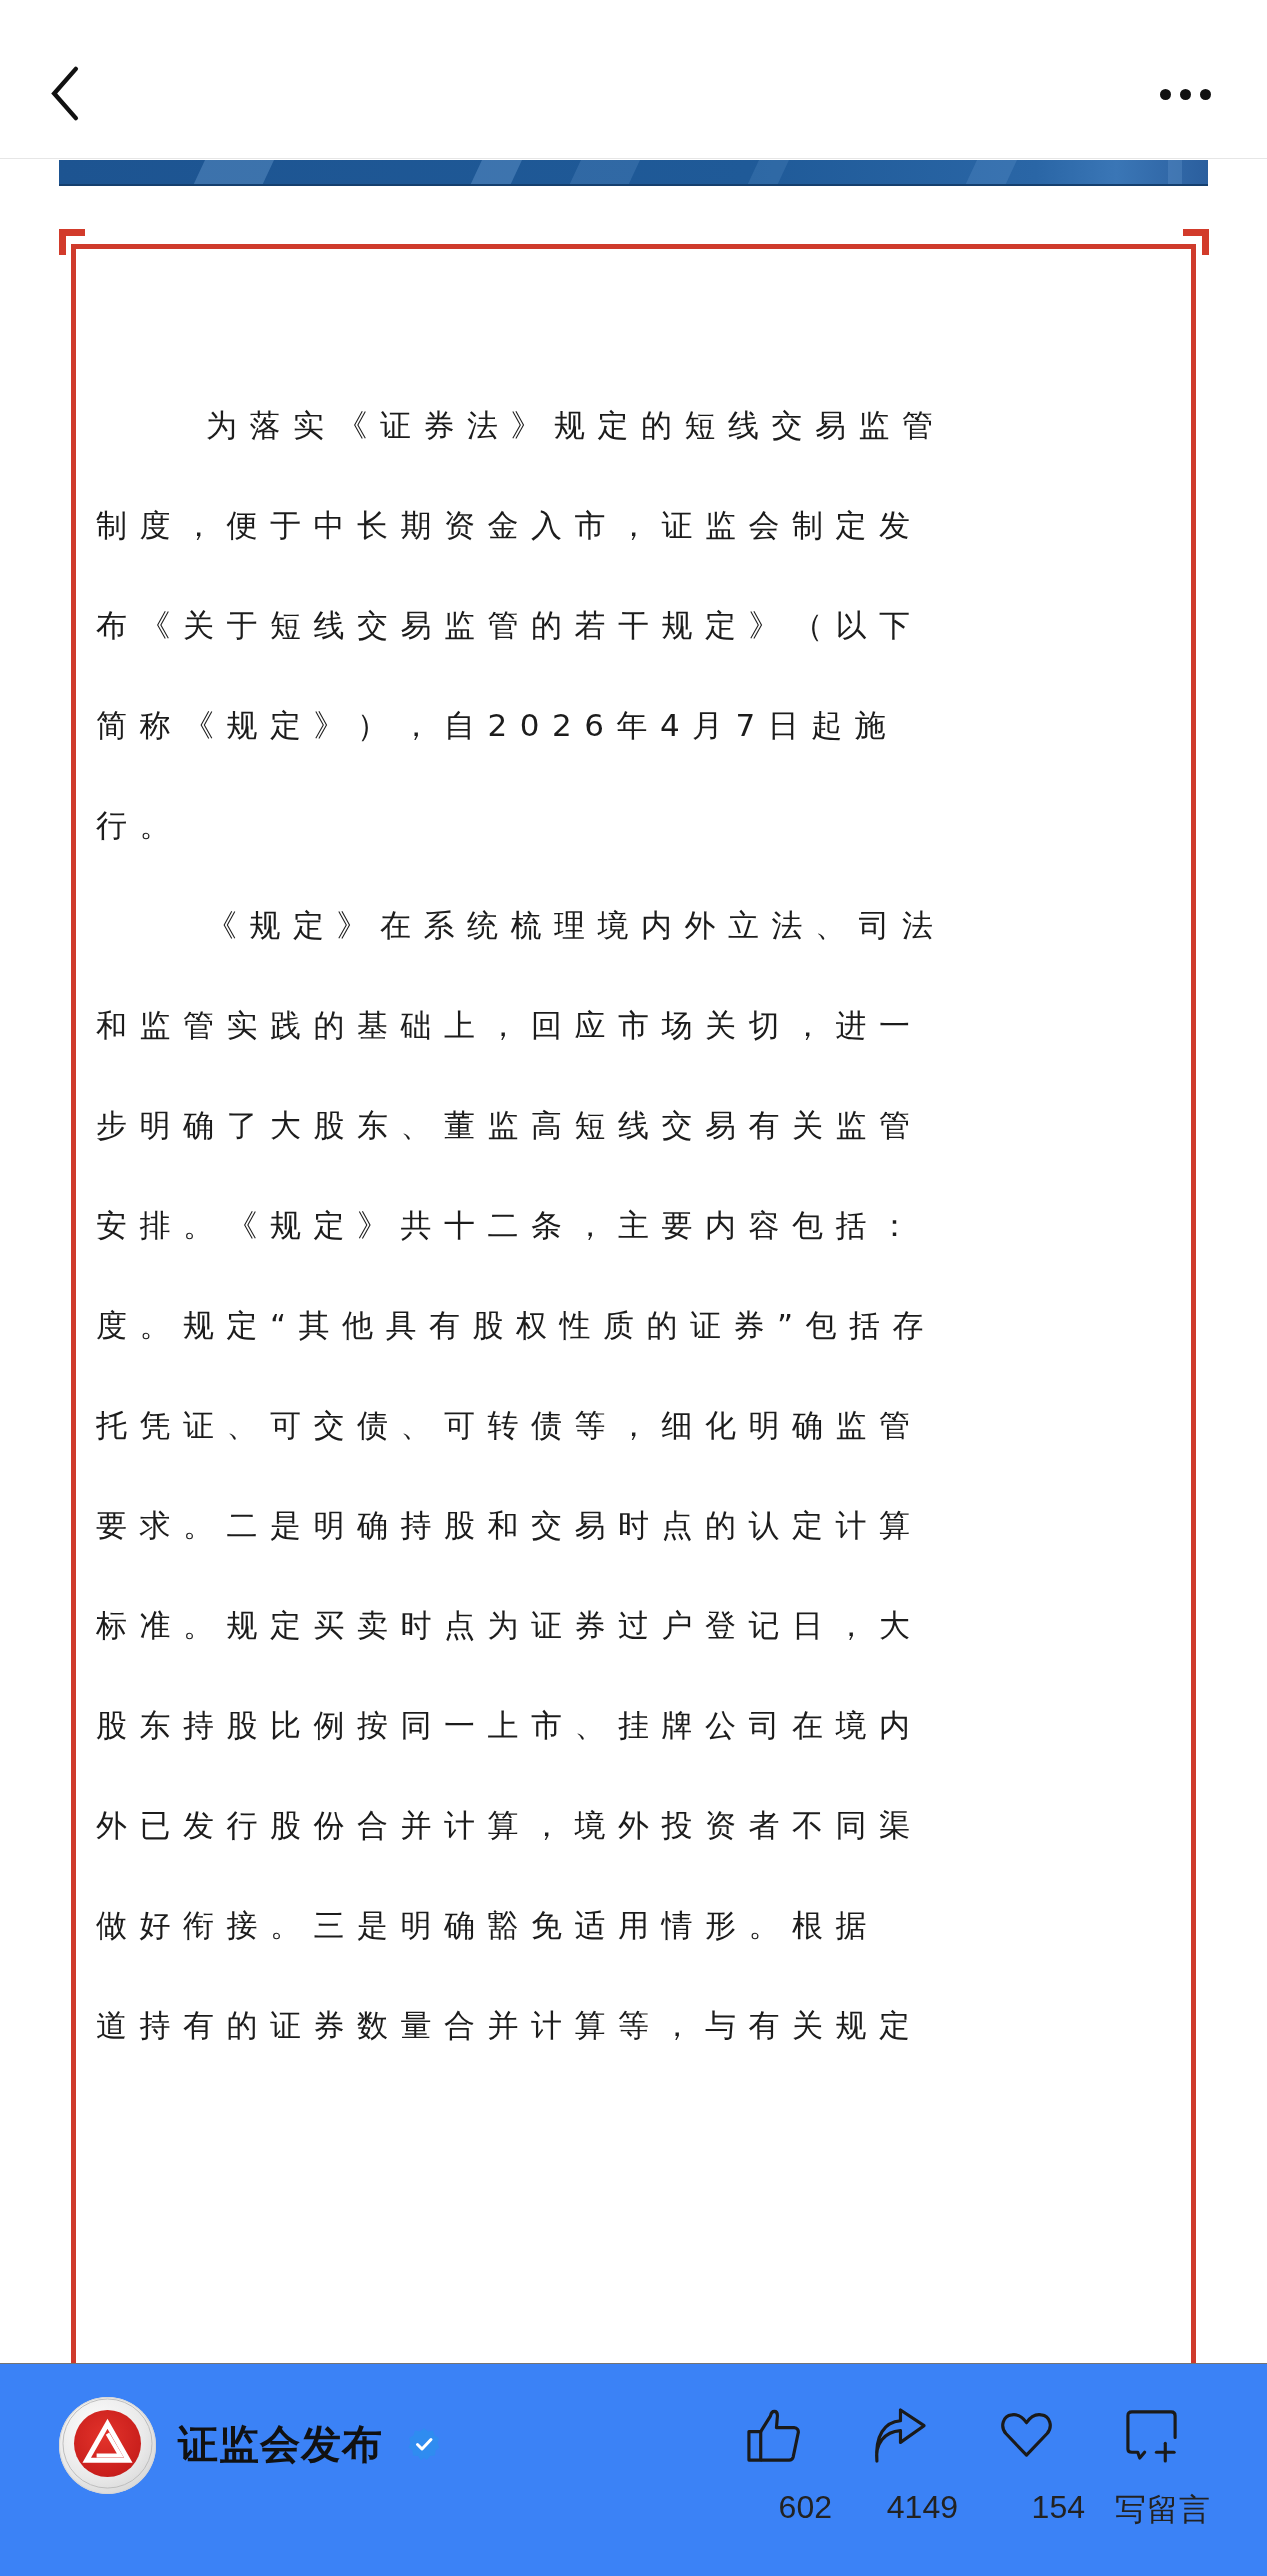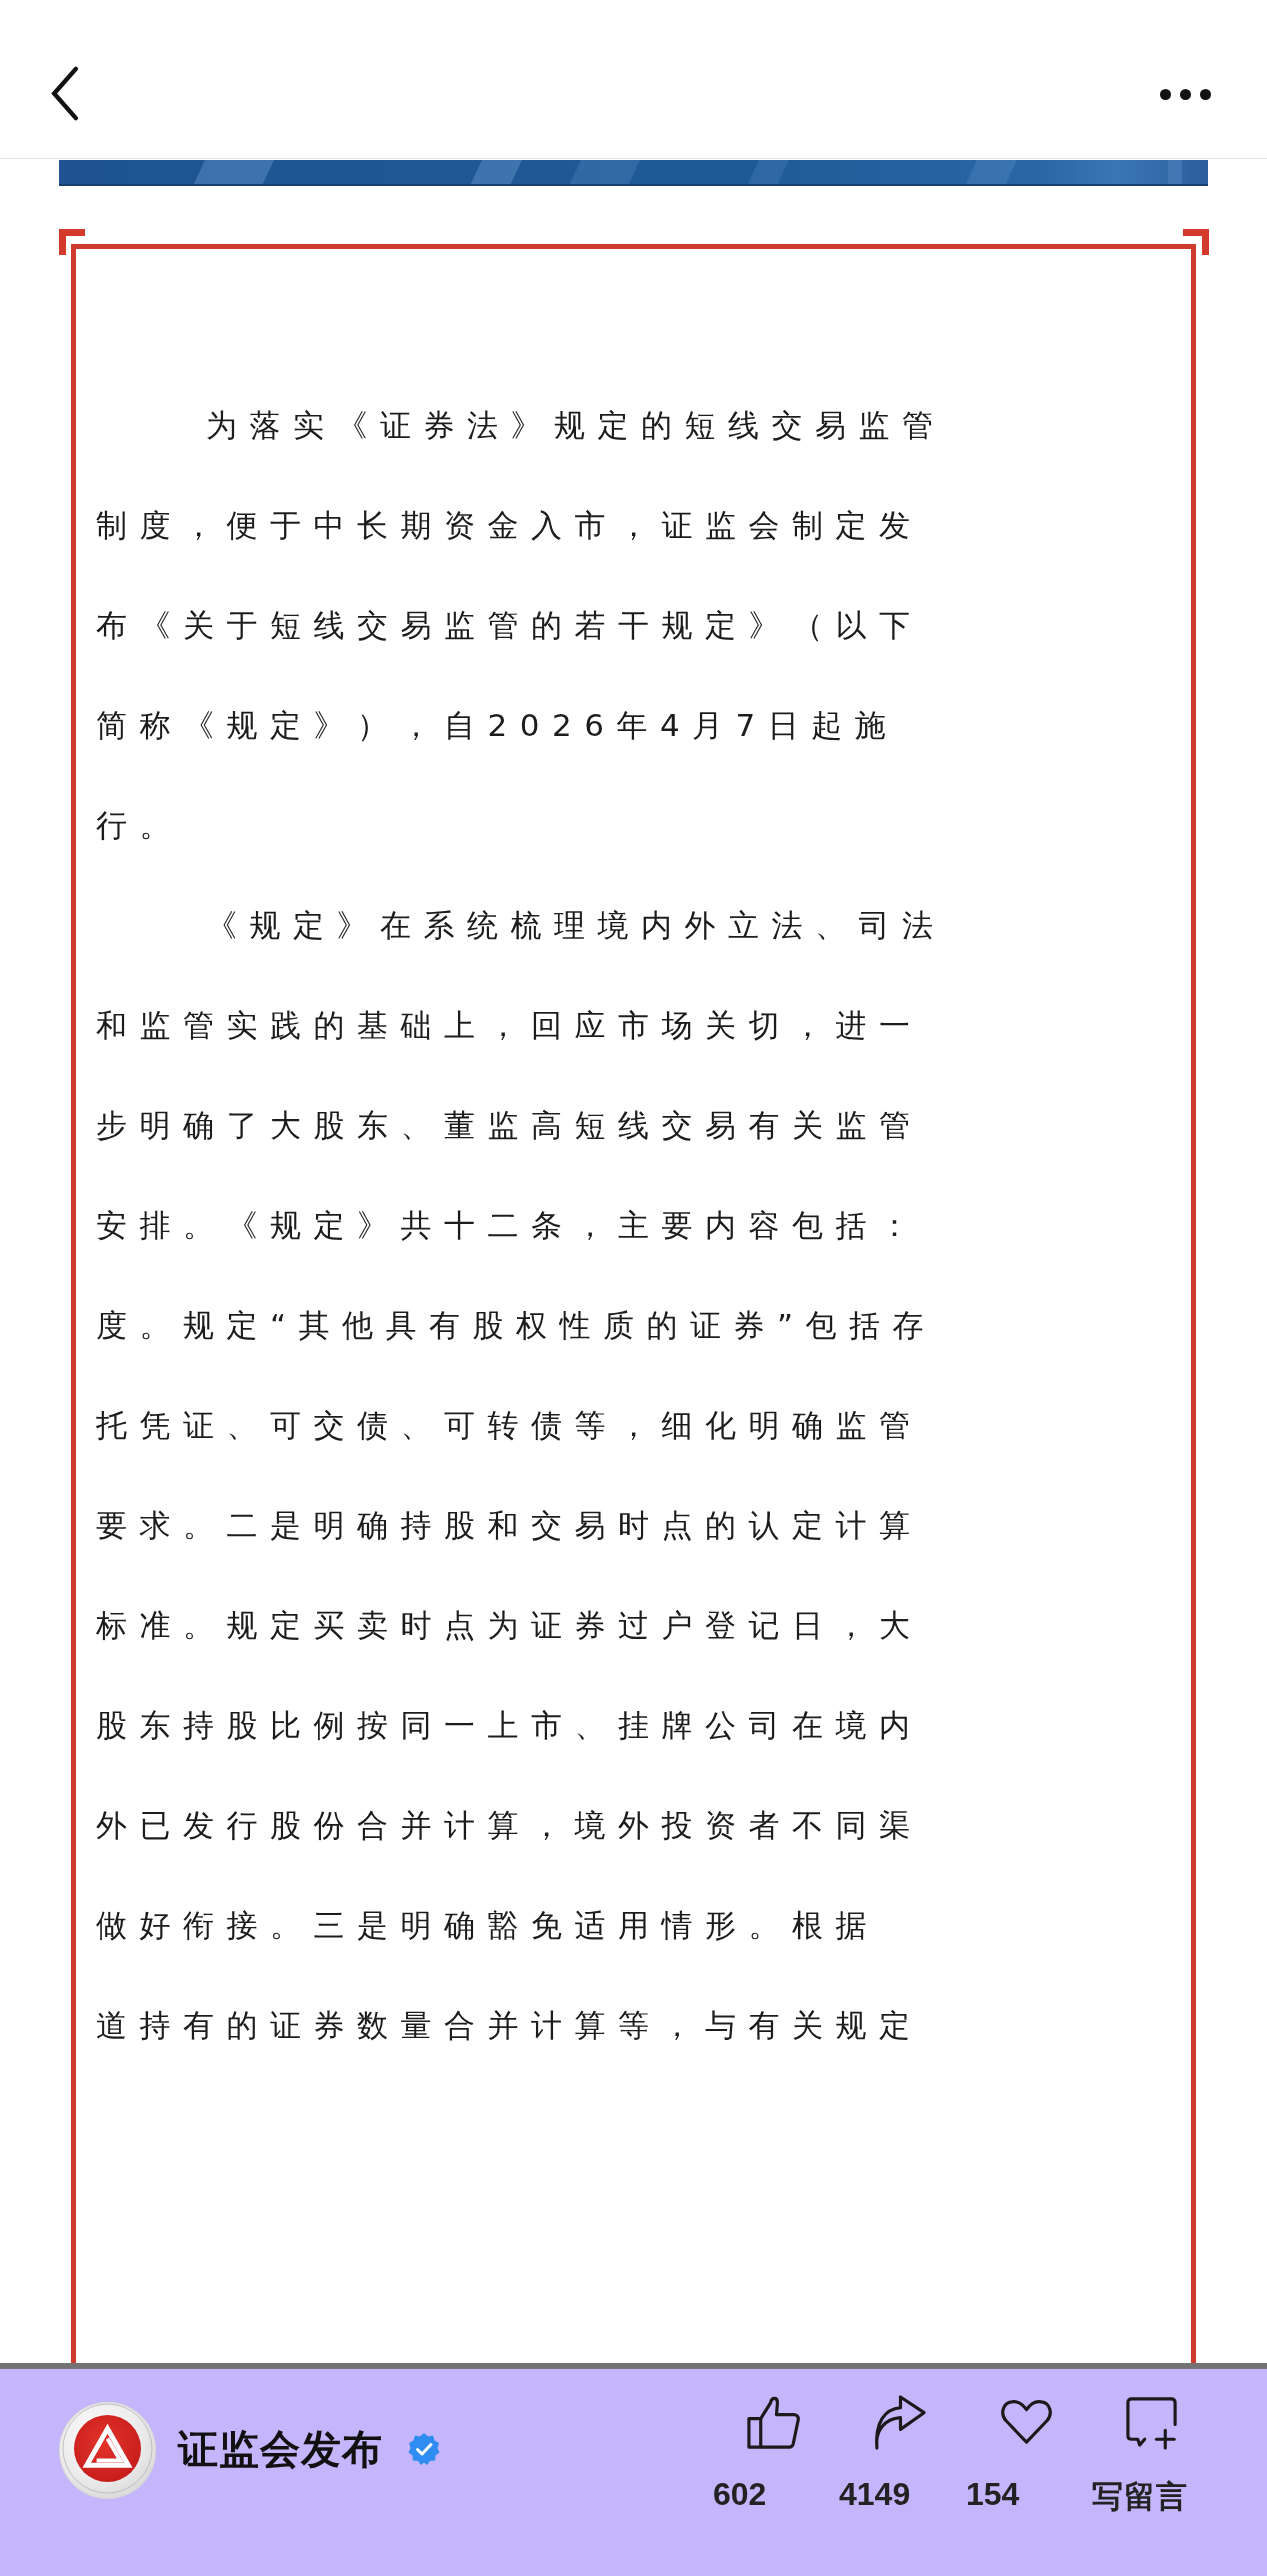--- a/index.html
+++ b/index.html
@@ -25,31 +25,31 @@
   .frame-corner.tr { left: 1183px; top: 70px; border-right-width: 7px; border-top-width: 7px; }
   .frame { position: absolute; left: 71px; top: 85px; width: 1125px; height: 2377px;
     border: 5px solid #cf3b2c; border-bottom: none; }
 
   .content { position: absolute; left: 96px; top: 216px; width: 1080px; }
   .para { font-size: 31px; line-height: 100px; letter-spacing: 12.5px; color: #1c1c1c; text-align: justify; text-align-last: left; }
   .para .indent { display: inline-block; width: 110px; }
   .line { display: block; white-space: nowrap; height: 100px; }
 
   
-  .bottombar { position: absolute; left: 0; top: 2363px; width: 1268px; height: 213px; background: #c4b5fd; border-top: 6px solid #737373; z-index: 5; }
+  .bottombar { position: absolute; left: 0; top: 2363px; width: 1268px; height: 213px; background: #3b82f6; border-top: 1px solid #737373; z-index: 5; }
   .avatar { position: absolute; left: 59px; top: 33px; width: 97px; height: 97px; border-radius: 50%;
     background: radial-gradient(circle at 40% 35%, #ffffff 0%, #e9e9e9 55%, #c9c9c9 100%);
     box-shadow: 0 0 0 1px #d6d6d6 inset; cursor: pointer; }
   .avatar .disc { position: absolute; left: 15px; top: 13px; width: 67px; height: 67px; border-radius: 50%;
     background: radial-gradient(circle at 45% 40%, #e3332b 0%, #c91f1c 70%, #a8171a 100%); }
   .avatar svg { position: absolute; left: 0; top: 0; }
   .account-name { position: absolute; left: 178px; top: 53px; font-size: 40px; font-weight: bold; color: #111; letter-spacing: 1px; cursor: pointer; }
   .verified { position: absolute; left: 406px; top: 62px; width: 36px; height: 36px; }
 
-  .action { position: absolute; top: 22px; width: 119px; height: 129px; cursor: pointer; text-align: left; font-weight: bold; }
+  .action { position: absolute; top: 40px; width: 119px; height: 129px; cursor: pointer; text-align: right; }
   .action svg { position: absolute; left: 32px; top: 2px; }
   .action .count { position: absolute; left: 0; right: 0; top: 85px; font-size: 32px; color: #222; font-family: "Liberation Sans", sans-serif; }
   .action .count.cn { font-size: 31px; font-family: "DejaVu Sans", sans-serif; letter-spacing: 1px; }
 </style>
 </head>
 <body>
 
 <div class="topbar">
   <div class="back-btn">
     <svg width="50" height="65" viewBox="0 0 50 66">

